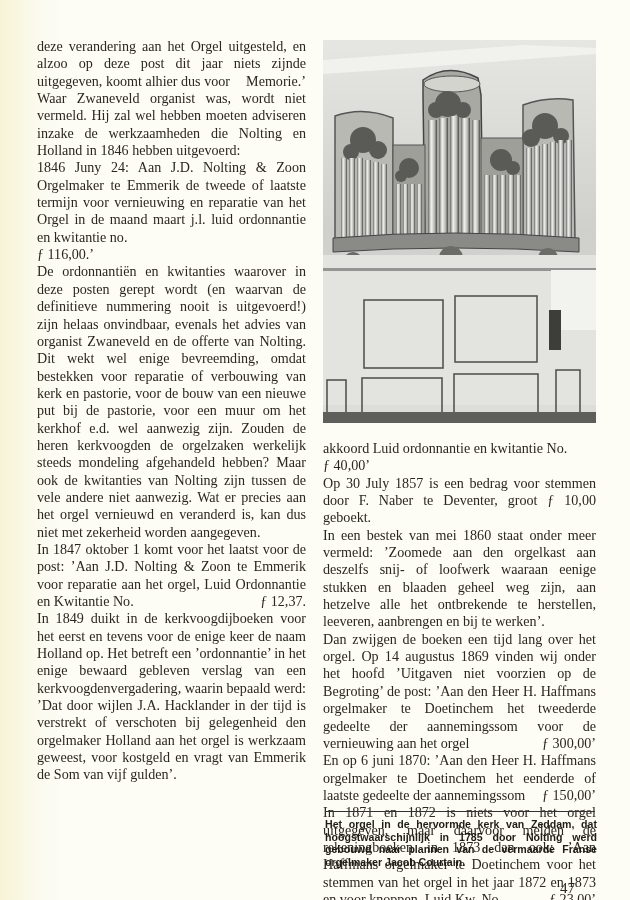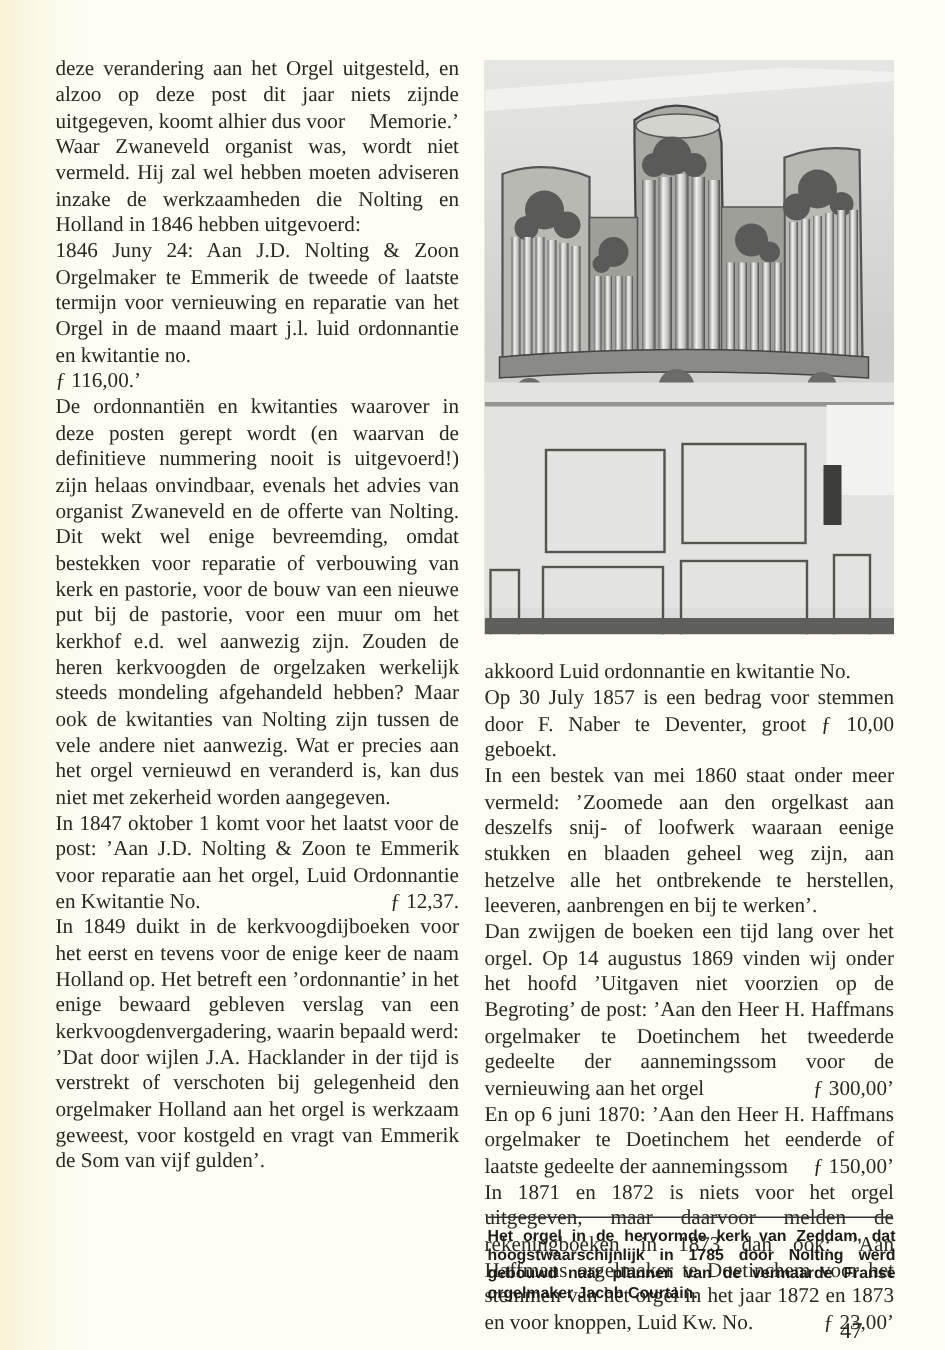--- a/index.html
+++ b/index.html
@@ -167,20 +167,21 @@
 
     <rect x="228" y="230" width="45" height="60" fill="#f2f2ef"></rect>
     <rect x="226" y="270" width="12" height="40" fill="#3d3d3a"></rect>
 
     <rect x="0" y="372" width="273" height="11" fill="#5e5e5a"></rect>
   </svg>
 </div>
 
 <div class="col col-right">
   <p class="p">akkoord Luid ordonnantie en kwitantie No.</p>
+  <p class="p amt-right">ƒ 40,00’</p>
   <p class="p">Op 30 July 1857 is een bedrag voor stemmen door F. Naber te Deventer, groot ƒ 10,00 geboekt.</p>
   <p class="p">In een bestek van mei 1860 staat onder meer vermeld: ’Zoomede aan den orgelkast aan deszelfs snij- of loofwerk waaraan eenige stukken en blaaden geheel weg zijn, aan hetzelve alle het ontbrekende te herstellen, leeveren, aanbrengen en bij te werken’.</p>
   <p class="p">
     <span>Dan zwijgen de boeken een tijd lang over het orgel. Op 14 augustus 1869 vinden wij onder het hoofd ’Uitgaven niet voorzien op de Begroting’ de post: ’Aan den Heer H. Haffmans orgelmaker te Doetinchem het tweederde gedeelte der aannemingssom voor de vernieuwing aan het orgel</span>
     <span style="float:right">ƒ 300,00’</span>
   </p>
   <p class="p" style="clear:both">
     <span>En op 6 juni 1870: ’Aan den Heer H. Haffmans orgelmaker te Doetinchem het eenderde of laatste gedeelte der aannemingssom</span>
     <span style="float:right">ƒ 150,00’</span>
   </p>

